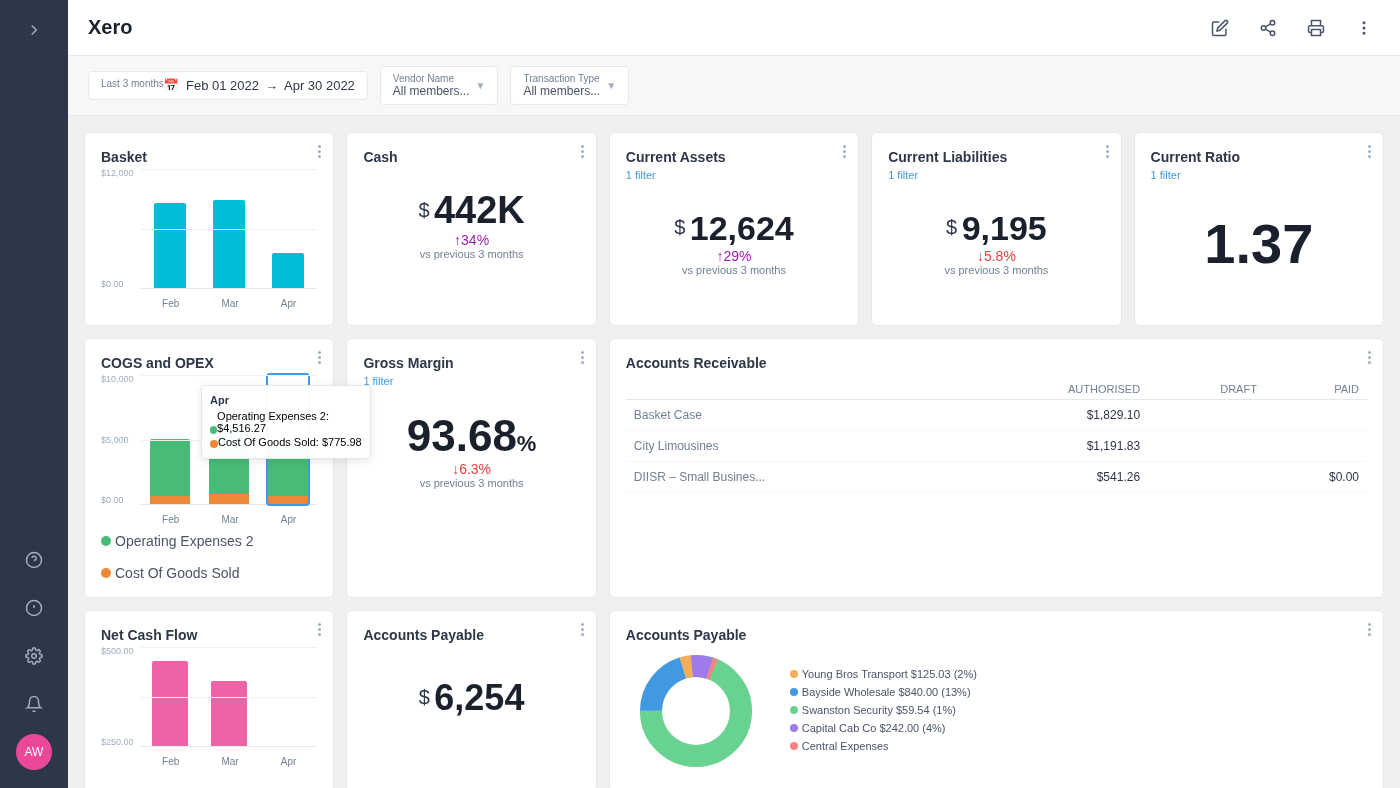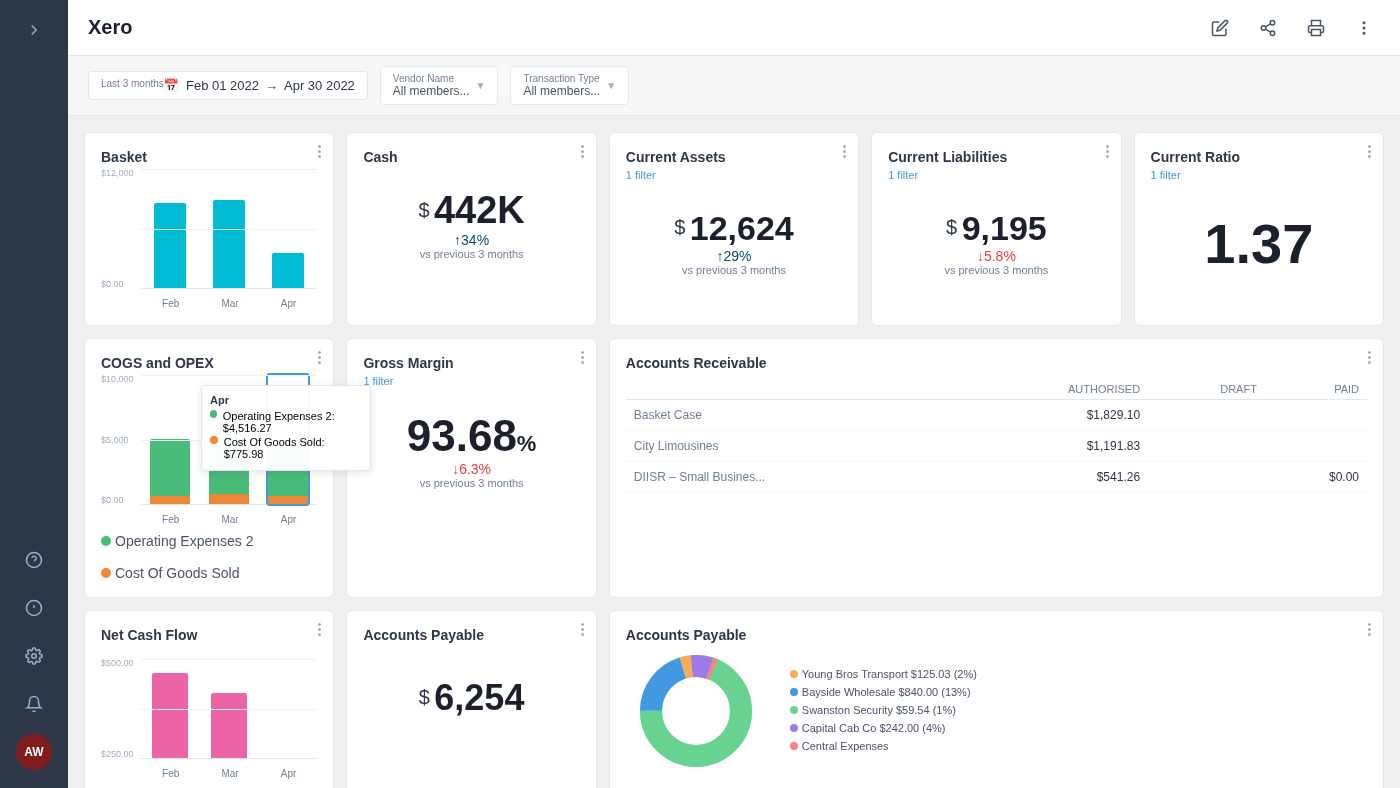--- a/index.html
+++ b/index.html
@@ -23,23 +23,23 @@
     }
     .sidebar-spacer { flex: 1; }
     .sidebar-icon {
       width: 36px; height: 36px;
       display: flex; align-items: center; justify-content: center;
       color: #a0aec0; cursor: pointer; margin: 6px 0;
       font-size: 18px; border-radius: 6px;
     }
     .sidebar-avatar {
       width: 36px; height: 36px;
-      background: #7f1d1d; border-radius: 50%;
+      background: #ec4899; border-radius: 50%;
       display: flex; align-items: center; justify-content: center;
-      color: #fff; font-size: 12px; font-weight: 700;
+      color: #fff; font-size: 12px; font-weight: 400;
       margin: 6px 0; cursor: pointer;
     }
 
     
     .main {
       flex: 1;
       display: flex;
       flex-direction: column;
       overflow: hidden;
     }
@@ -207,21 +207,21 @@
     }
 
     
     .big-number {
       display: flex;
       flex-direction: column;
       align-items: center;
       justify-content: center;
       padding: 20px 0 8px;
     }
-    .change-up { color: #0c4a6e; }
+    .change-up { color: #a21caf; }
     .change-down { color: #e53e3e; }
     .vs-text {
       font-size: 11px;
       color: #718096;
       text-align: center;
     }
 
     
     .bar-chart {
       width: 100%;
@@ -280,22 +280,21 @@
       min-width: 170px;
       box-shadow: 0 2px 8px rgba(0,0,0,0.1);
     }
     .tooltip-title {
       font-weight: 600;
       margin-bottom: 4px;
       color: #2d3748;
     }
     .tooltip-item {
       display: flex;
-      align-items: flex-start;
-      gap: 6px;
+      align-items: flex-end;
       margin: 2px 0;
     }
     .tooltip-dot {
       width: 8px; height: 8px;
       border-radius: 50%;
     }
 
     
     .chart-legend {
       display: flex;
@@ -656,21 +655,21 @@
       </table>
     </div>
 
     <div class="card card-net-cash-flow">
       <div class="card-title">Net Cash Flow</div>
       <div class="card-menu">
           <div class="dot"></div>
           <div class="dot"></div>
           <div class="dot"></div>
         </div>
-      <div style="position:relative; height:120px; margin-top:16px;">
+      <div style="position:relative; height:120px; margin-top:4px;">
         <div class="y-label-container">
           <div class="y-label">$500.00</div>
           <div class="y-label">$250.00</div>
         </div>
         <div style="position:absolute;left:40px;right:0;top:0;bottom:20px;display:flex;align-items:flex-end;justify-content:space-around;border-bottom:1px solid #e2e8f0;">
           <div style="position:absolute;top:0;left:0;right:0;border-top:1px solid #f0f0f0;"></div>
           <div style="position:absolute;top:50%;left:0;right:0;border-top:1px solid #f0f0f0;"></div>
           <div style="width:36px;height:85px;background:#ed64a6;border-radius:2px 2px 0 0;"></div>
           <div style="width:36px;height:65px;background:#ed64a6;border-radius:2px 2px 0 0;"></div>
           <div style="width:36px;height:0px;background:#ed64a6;border-radius:2px 2px 0 0;"></div>

